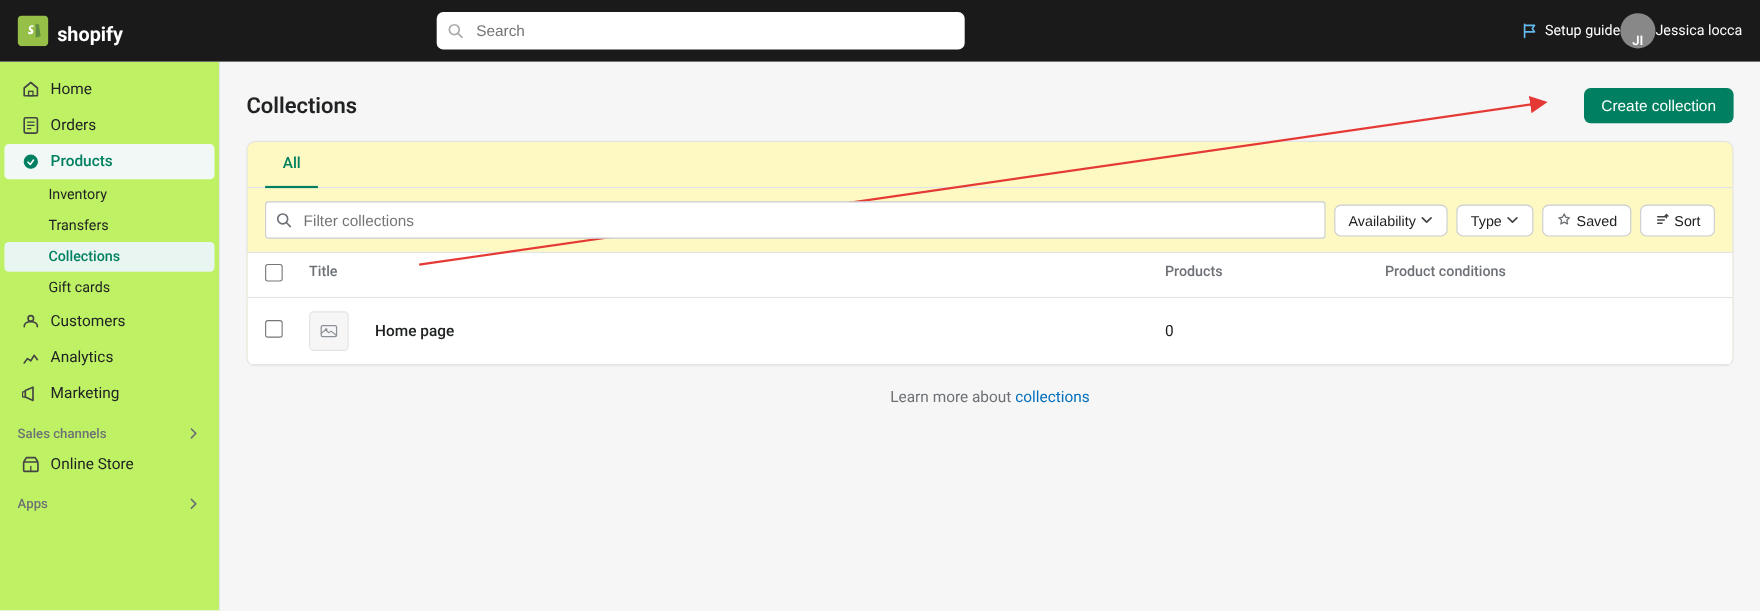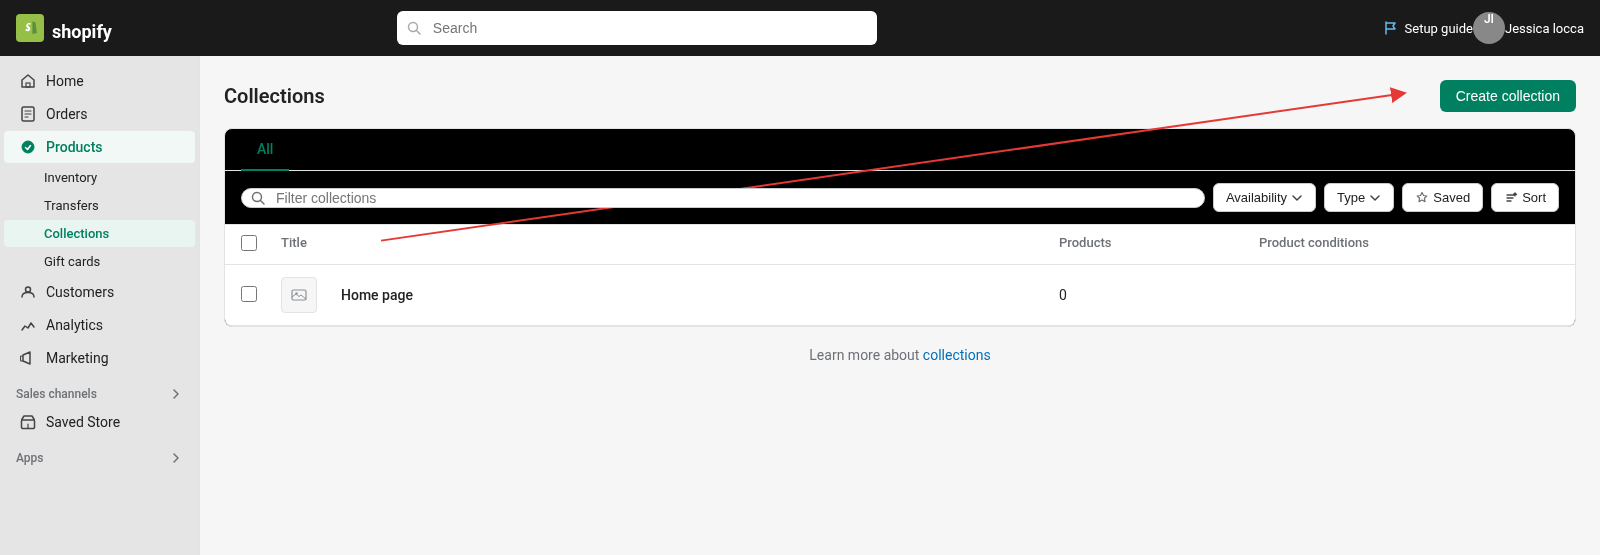--- a/index.html
+++ b/index.html
@@ -67,42 +67,42 @@
       color: #fff;
       font-size: 13px;
       cursor: pointer;
     }
     .user-avatar {
       width: 32px;
       height: 32px;
       border-radius: 50%;
       background: #888;
       display: flex;
-      align-items: flex-start;
+      align-items: flex-end;
       justify-content: center;
       color: #fff;
       font-size: 12px;
       font-weight: 600;
     }
     .user-name {
       color: #fff;
       font-size: 13px;
     }
 
     
     .layout {
       display: flex;
       flex: 1;
       overflow: hidden;
     }
 
     
     .sidebar {
       width: 200px;
-      background: #e5e5e5;
+      background: #bef264;
       border-right: 1px solid #e1e3e5;
       overflow-y: auto;
       flex-shrink: 0;
       padding: 8px 0;
     }
     .nav-item {
       display: flex;
       align-items: center;
       gap: 10px;
       padding: 8px 16px;
@@ -163,21 +163,21 @@
       border: none;
       border-radius: 6px;
       padding: 8px 16px;
       font-size: 14px;
       font-weight: 500;
       cursor: pointer;
     }
 
     
     .card {
-      background: #000000;
+      background: #fef9c3;
       border-radius: 8px;
       border: 1px solid #e1e3e5;
       overflow: hidden;
     }
 
     
     .tabs {
       display: flex;
       border-bottom: 1px solid #e1e3e5;
       padding: 0 16px;
@@ -203,23 +203,23 @@
       gap: 8px;
       padding: 12px 16px;
       border-bottom: 1px solid #e1e3e5;
     }
     .filter-search-wrapper {
       flex: 1;
       position: relative;
     }
     .filter-search-wrapper input {
       width: 100%;
-      height: 20px;
+      height: 34px;
       border: 1px solid #c9cccf;
-      border-radius: 14px;
+      border-radius: 3px;
       padding: 0 12px 0 34px;
       font-size: 14px;
       color: #202223;
       outline: none;
     }
     .filter-search-wrapper svg {
       position: absolute;
       left: 10px;
       top: 50%;
       transform: translateY(-50%);
@@ -449,21 +449,21 @@
         <path d="M5 3l4 4-4 4" stroke="#6d7175" stroke-width="1.5" stroke-linecap="round" stroke-linejoin="round"></path>
       </svg>
     </div>
 
     <div class="nav-item">
       <svg width="16" height="16" viewBox="0 0 16 16" fill="none">
         <rect x="1.5" y="6" width="13" height="8.5" rx="1" stroke="#444" stroke-width="1.5"></rect>
         <path d="M1.5 6L4 2h8l2.5 4" stroke="#444" stroke-width="1.5" stroke-linejoin="round"></path>
         <path d="M8 14.5V10" stroke="#444" stroke-width="1.2" stroke-linecap="round"></path>
       </svg>
-      <span>Saved Store</span>
+      <span>Online Store</span>
     </div>
 
     <div class="nav-section-label">
       <span>Apps</span>
       <svg width="14" height="14" viewBox="0 0 14 14" fill="none">
         <path d="M5 3l4 4-4 4" stroke="#6d7175" stroke-width="1.5" stroke-linecap="round" stroke-linejoin="round"></path>
       </svg>
     </div>
 
   </nav>

